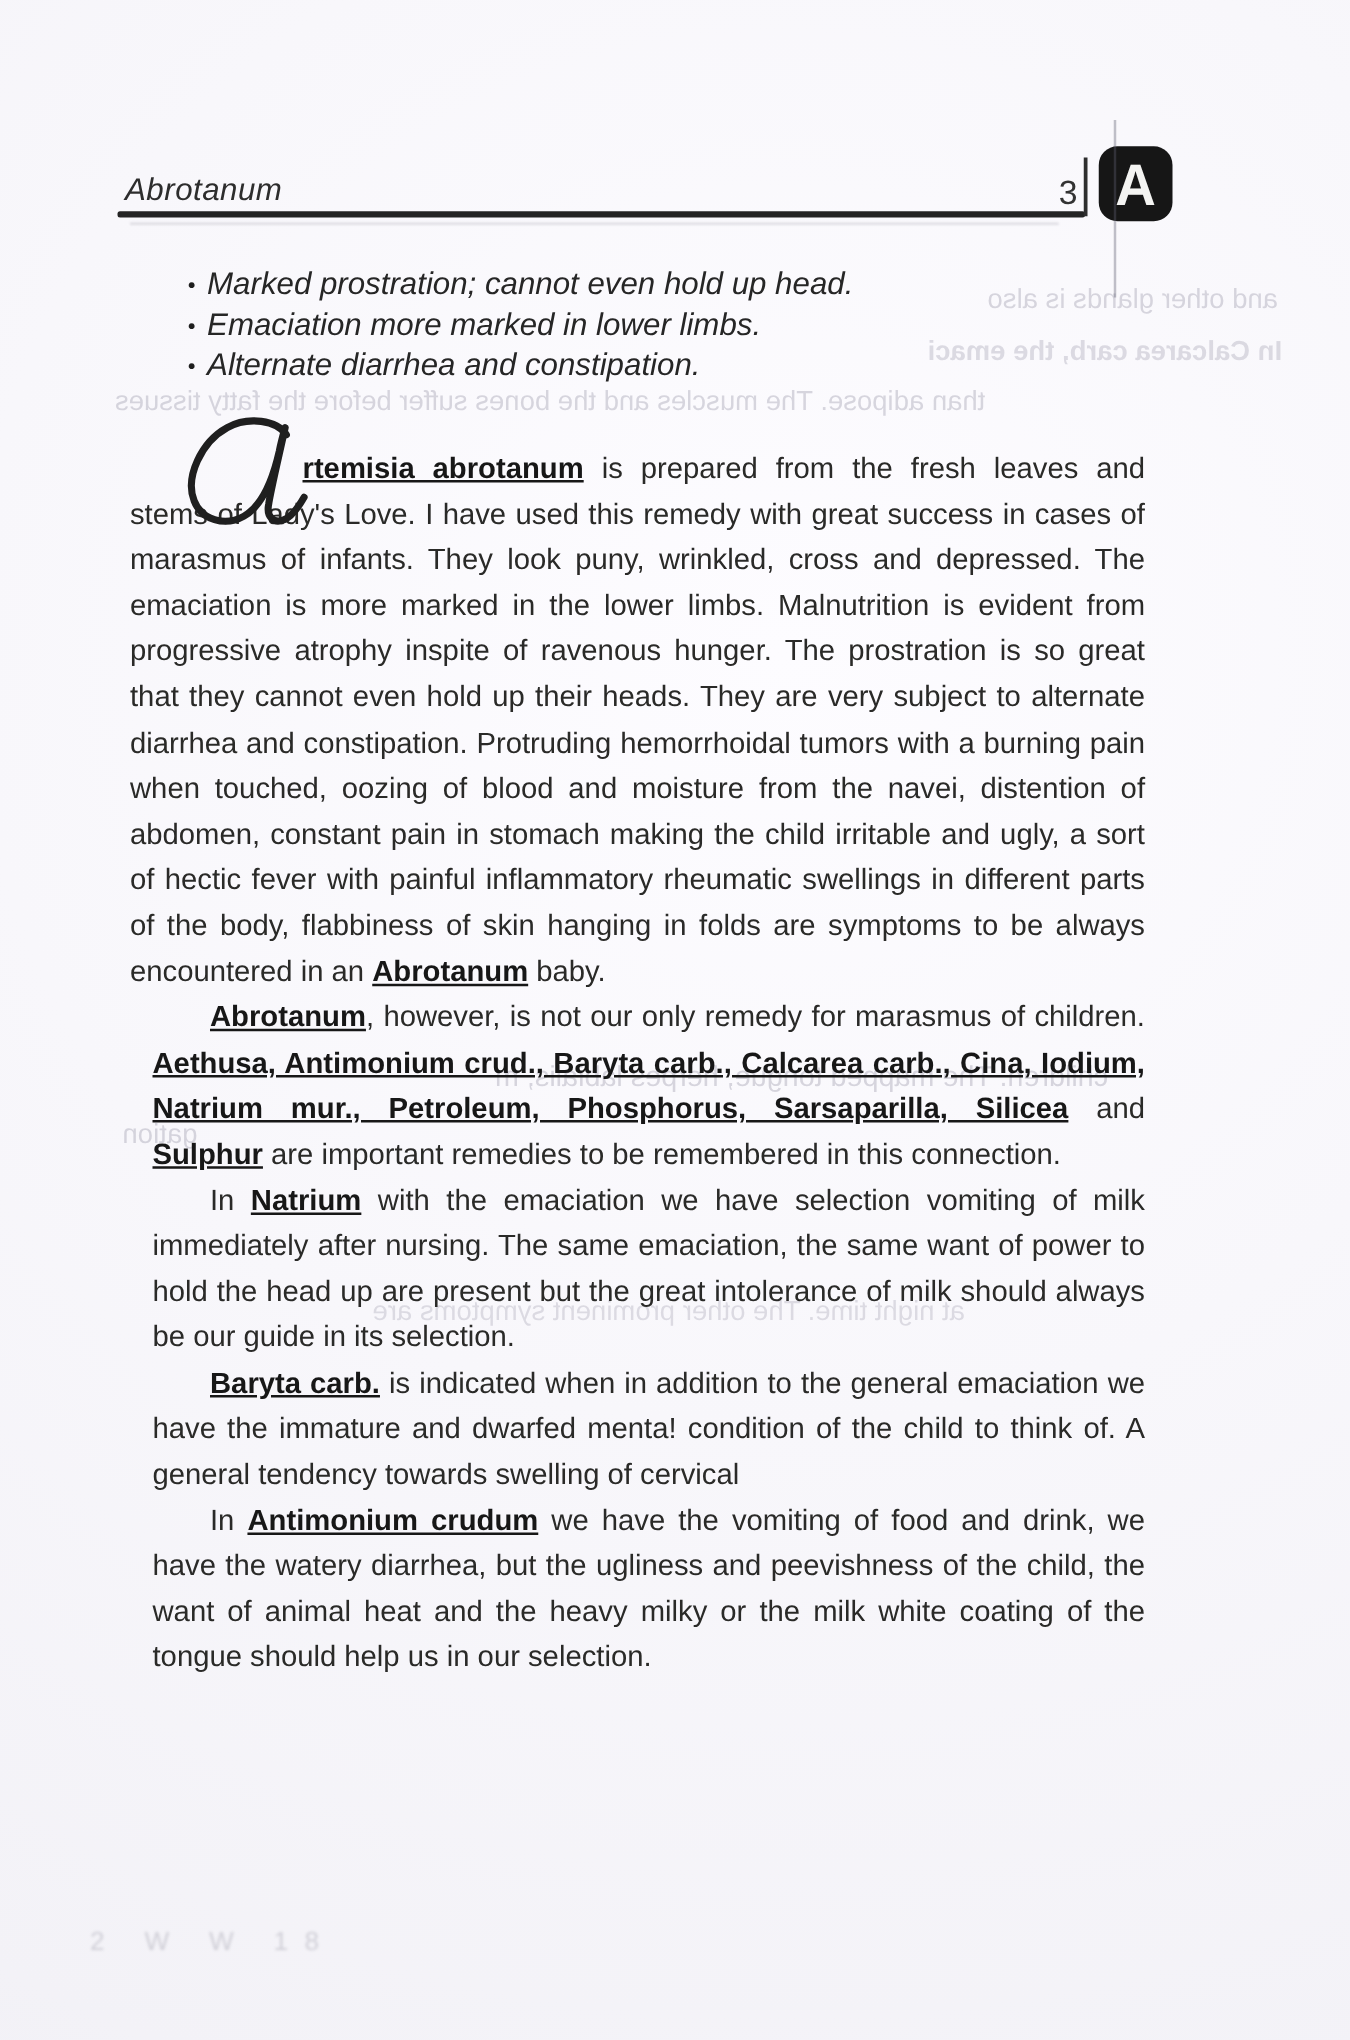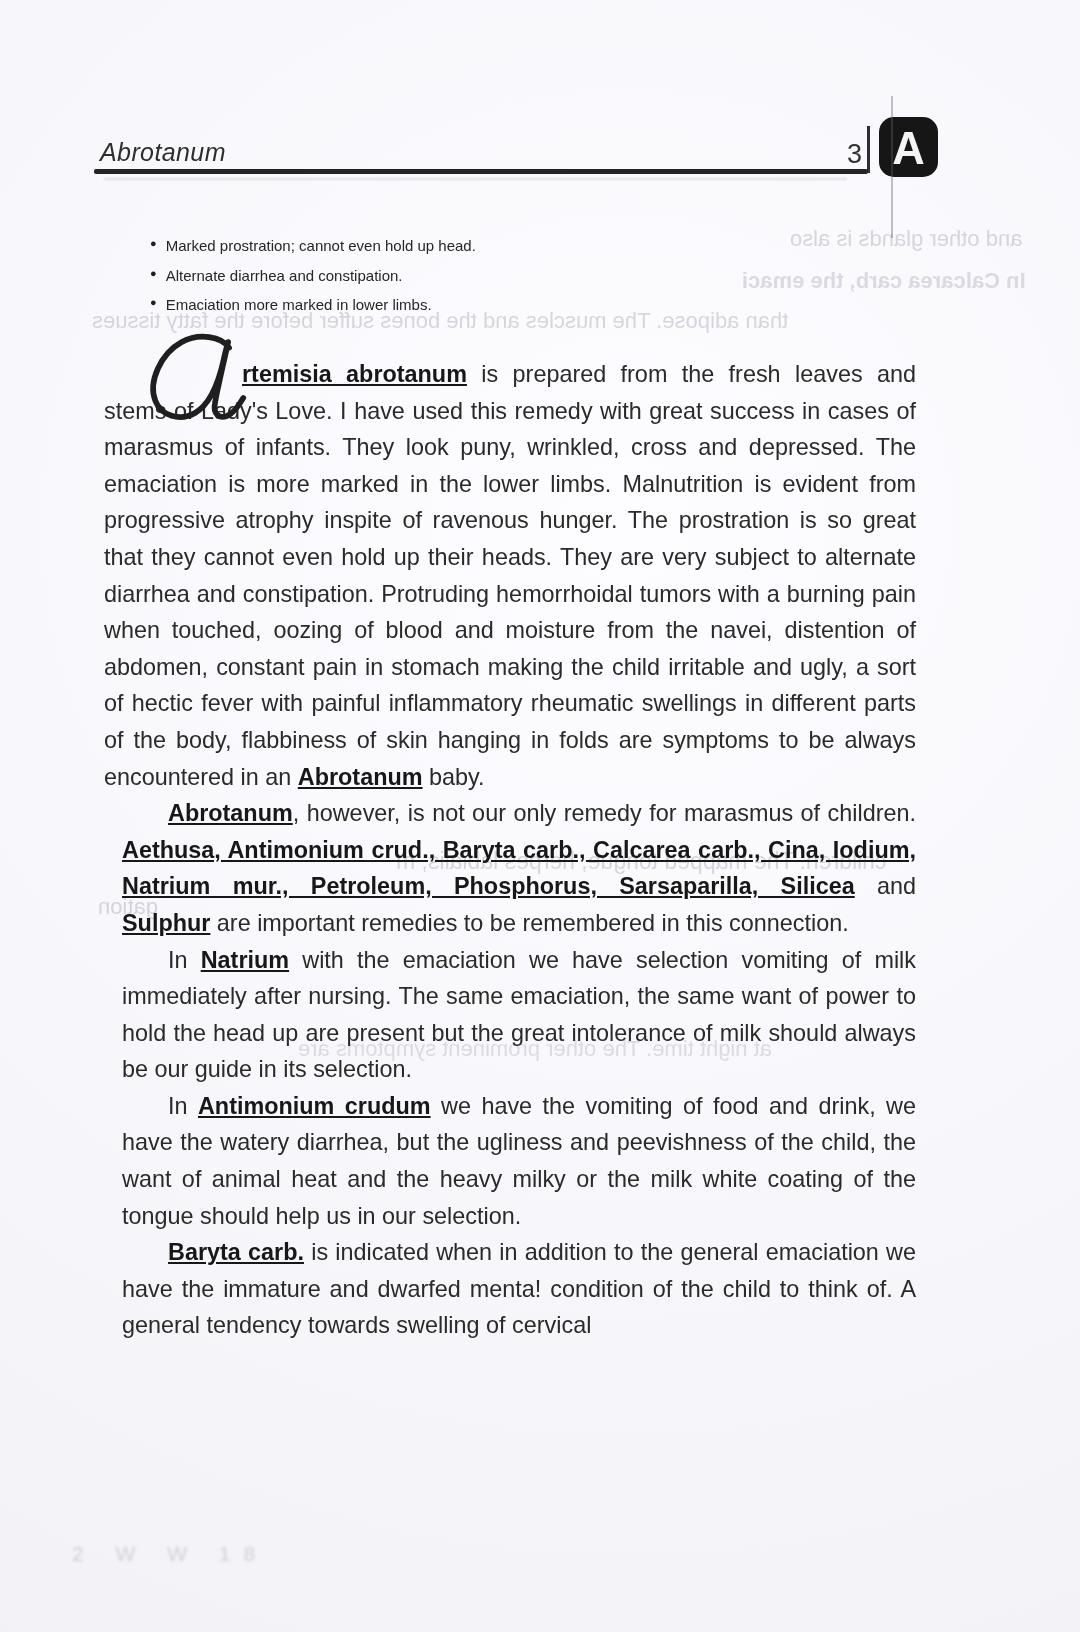--- a/index.html
+++ b/index.html
@@ -36,22 +36,22 @@
   }
   .tab-badge .letter{
     color:#f4f4f2;font-weight:bold;font-size:45px;line-height:1;transform:scaleY(1.04);
   }
   .crease{
     position:absolute;left:891px;top:96px;width:1.5px;height:142px;
     background:rgba(95,95,112,.38);
   }
   
   .bullets{
-    position:absolute;left:150px;top:232px;margin:0;padding:0;list-style:none;
-    font-size:15px;line-height:27.6px;color:#262626;
+    position:absolute;left:150px;top:214px;margin:0;padding:0;list-style:none;
+    font-style:italic;font-size:25px;line-height:27.6px;color:#262626;
   }
   .bullets li{display:flex;align-items:baseline;}
   .bullets li::before{
     content:"●";font-size:11px;margin-right:9px;position:relative;top:-4px;color:#1e1e1e;
   }
   
   .bodytext{
     position:absolute;left:104px;top:356px;width:812px;
     font-size:23.4px;line-height:36.6px;color:#2a2a28;
     text-align:justify;text-justify:inter-word;
@@ -100,35 +100,35 @@
   <div class="tab-badge">
     <span class="letter">A</span>
   </div>
   <div class="crease"></div>
 
   <ul class="bullets">
     <li>
         <span>Marked prostration; cannot even hold up head.</span>
       </li>
     <li>
-        <span>Alternate diarrhea and constipation.</span>
+        <span>Emaciation more marked in lower limbs.</span>
       </li>
     <li>
-        <span>Emaciation more marked in lower limbs.</span>
+        <span>Alternate diarrhea and constipation.</span>
       </li>
   </ul>
 
   <div class="bodytext">
     <span class="dropcap" role="img" aria-label="A">
       <svg viewBox="0 0 110 96" aria-hidden="true">
         <path d="M90,16 C82,4 58,0 40,10 C18,22 4,52 12,72 C18,88 38,94 54,85 C70,76 79,52 84,30 C85,25 87,17 89,10 C84,33 77,62 75,75 C73,85 79,92 88,88 C95,85 101,76 105,69" fill="none" stroke="#1f1f1f" stroke-width="6" stroke-linecap="round" stroke-linejoin="round"></path>
       </svg>
     </span>
     <p id="p1"><b>rtemisia abrotanum</b><span> is prepared from the fresh leaves and stems of Lady's Love. I have used this remedy with great success in cases of marasmus of infants. They look puny, wrinkled, cross and depressed. The emaciation is more marked in the lower limbs. Malnutrition is evident from progressive atrophy inspite of ravenous hunger. The prostration is so great that they cannot even hold up their heads. They are very subject to alternate diarrhea and constipation. Protruding hemorrhoidal tumors with a burning pain when touched, oozing of blood and moisture from the navei, distention of abdomen, constant pain in stomach making the child irritable and ugly, a sort of hectic fever with painful inflammatory rheumatic swellings in different parts of the body, flabbiness of skin hanging in folds are symptoms to be always encountered in an </span><b>Abrotanum</b><span> baby.</span></p>
     <p class="indent"><b>Abrotanum</b><span>, however, is not our only remedy for marasmus of children. </span><b>Aethusa, Antimonium crud., Baryta carb., Calcarea carb., Cina, Iodium, Natrium mur., Petroleum, Phosphorus, Sarsaparilla, Silicea</b><span> and </span><b>Sulphur</b><span> are important remedies to be remembered in this connection.</span></p>
     <p class="indent"><span>In </span><b>Natrium</b><span> with the emaciation we have selection vomiting of milk immediately after nursing. The same emaciation, the same want of power to hold the head up are present but the great intolerance of milk should always be our guide in its selection.</span></p>
+    <p class="indent"><b>Baryta carb.</b><span> is indicated when in addition to the general emaciation we have the immature and dwarfed menta! condition of the child to think of. A general tendency towards swelling of cervical</span></p>
     <p class="indent"><span>In </span><b>Antimonium crudum</b><span> we have the vomiting of food and drink, we have the watery diarrhea, but the ugliness and peevishness of the child, the want of animal heat and the heavy milky or the milk white coating of the tongue should help us in our selection.</span></p>
-    <p class="indent"><b>Baryta carb.</b><span> is indicated when in addition to the general emaciation we have the immature and dwarfed menta! condition of the child to think of. A general tendency towards swelling of cervical</span></p>
   </div>
 
   <div class="corner-marks">2 W W 18</div>
 
 </div>
 
 </body></html>

